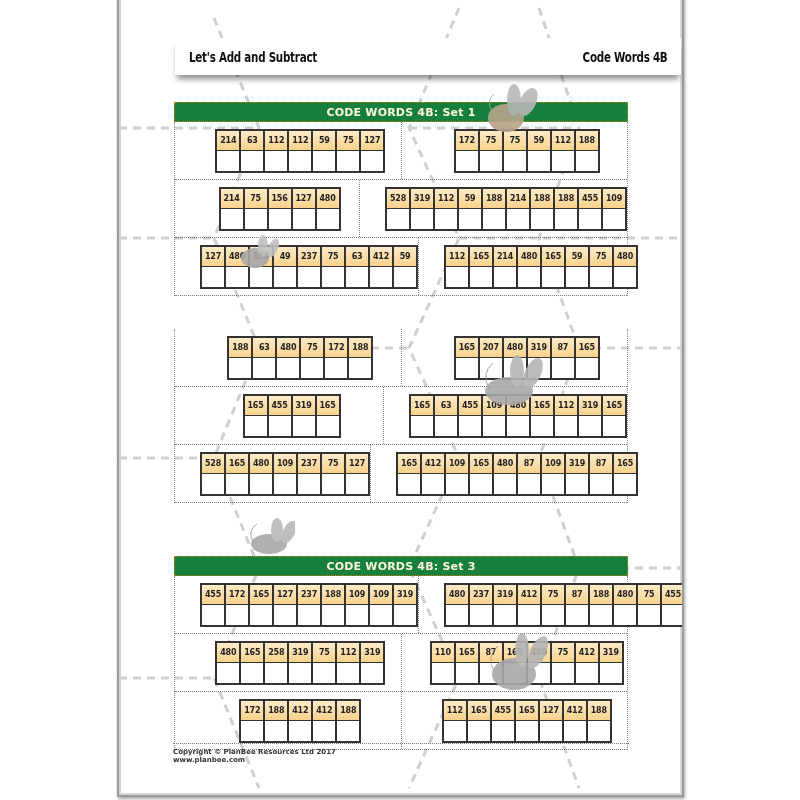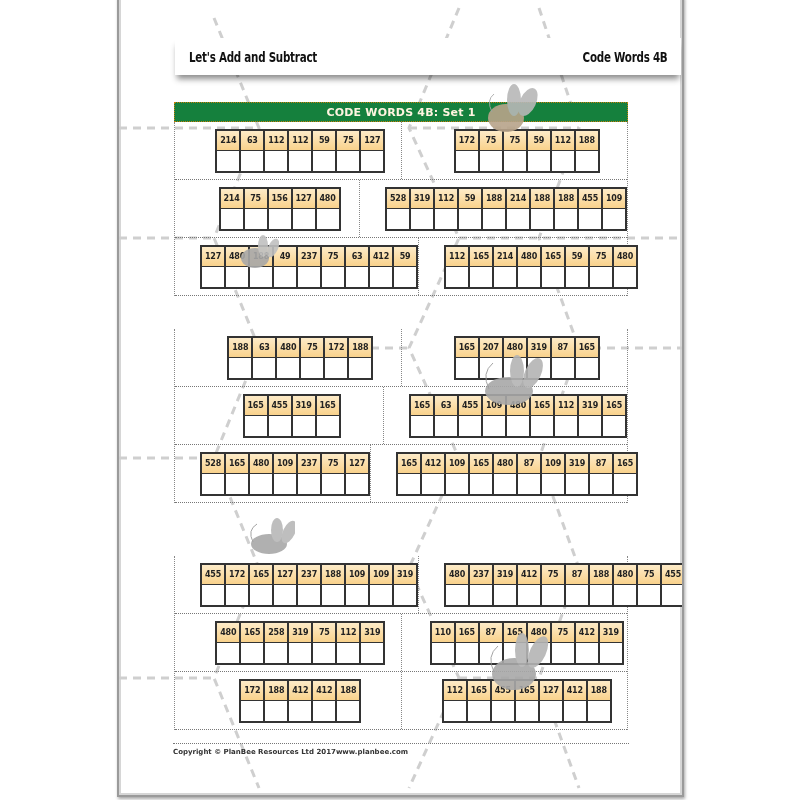--- a/index.html
+++ b/index.html
@@ -16,21 +16,21 @@
   .banner { height:20px; background:#15803d; border:1px dotted #c47e0a; box-sizing:border-box; color:#fff4e0; font-weight:bold; font-size:11px; text-align:center; line-height:19px; letter-spacing:.2px; }
   .rows { border-left:1px dotted #888; border-right:1px dotted #888; }
   .row { display:flex; height:57px; border-bottom:1px dotted #777; }
   .cellwrap { flex:1; display:flex; justify-content:center; align-items:center; }
   .cellwrap.l { border-right:1px dotted #888; }
   .word { display:flex; border-left:2px solid #333;margin-left:25px; }
   .box { width:22px; border-right:2px solid #333; border-top:2px solid #333; border-bottom:2px solid #333; display:flex; flex-direction:column; background:transparent; }
   .num { height:19px; background:linear-gradient(#fdebc8,#f9d28c); display:flex; align-items:center; justify-content:center; font-size:8px; font-weight:bold; color:#222; border-bottom:1px solid #333; letter-spacing:-0.3px; }
   .blank { height:20px; background:#fff; }
   .bee { position:absolute; z-index:4; opacity:.9; }
-  .footer { position:absolute; left:54px; top:750px; width:456px; display:flex; justify-content:flex-start; z-index:2; font-size:7px; font-weight:bold; color:#333; }
+  .footer { position:absolute; left:54px; top:750px; width:456px; display:flex; justify-content:flex-end; z-index:2; font-size:7px; font-weight:bold; color:#333;flex-direction:column; }
   .footline { position:absolute; left:54px; top:745px; width:456px; border-top:1px dotted #777; z-index:2; }
 </style>
 </head>
 <body>
 
 <div class="page">
   <svg class="honey" viewBox="0 0 563 797">
     <g stroke="#cfcfcf" stroke-width="3" stroke-dasharray="8,6" fill="none">
       <path d="M95 20 L140 130 L95 240 L140 350 L95 460 L140 570 L95 680 L140 790"></path>
       <path d="M340 10 L290 130 L340 240 L290 350 L340 460 L290 570 L340 680 L290 790"></path>
@@ -455,20 +455,21 @@
               <div class="box">
                 <div class="num">165</div>
                 <div class="blank"></div>
               </div>
             </div>
           </div>
         </div>
       </div>
     </div>
   <div class="set" id="set2" style="top:558px">
+      <div class="banner">CODE WORDS 4B: Set 3</div>
       <div class="rows">
         <div class="row">
           <div class="cellwrap l">
             <div class="word">
               <div class="box">
                 <div class="num">455</div>
                 <div class="blank"></div>
               </div>
               <div class="box">
                 <div class="num">172</div>

